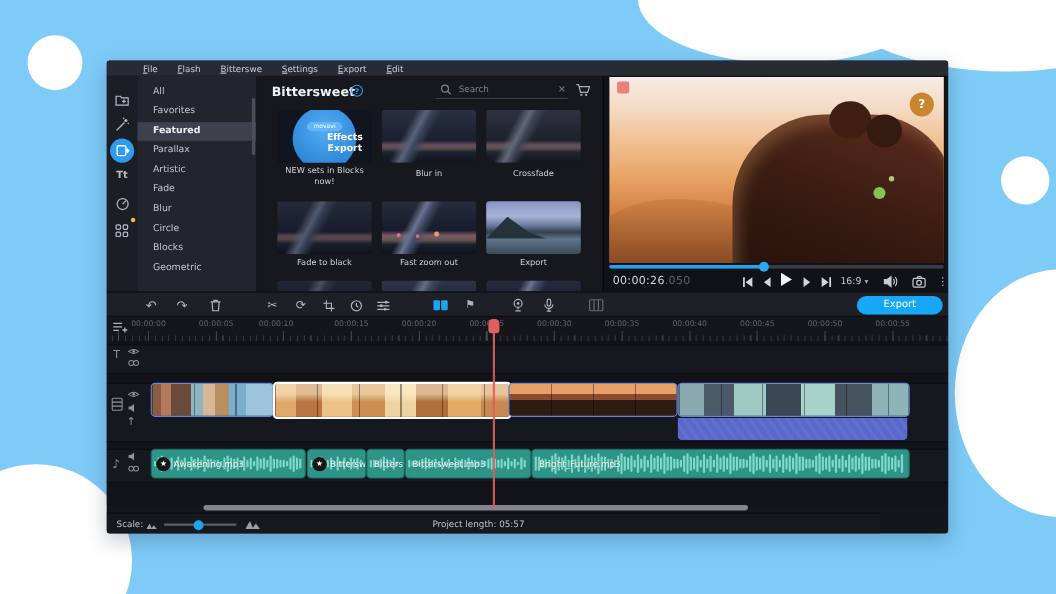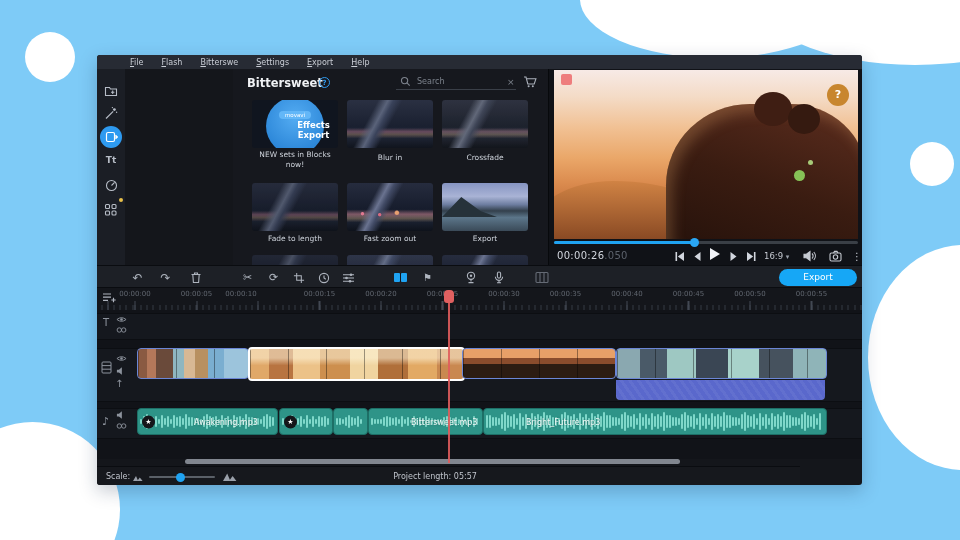--- a/index.html
+++ b/index.html
@@ -86,21 +86,21 @@
   .vsel{border:2px solid #fff;top:37px;height:30px;}
   .c1{background:linear-gradient(90deg,#8a5a42 0 8%,#b4785a 8% 16%,#6a4a3a 16% 32%,#8fb6c0 32% 42%,#d8b894 42% 52%,#b89060 52% 64%,#7aaed0 64% 78%,#9cc4dc 78% 100%);}
   .c2{background:linear-gradient(180deg,rgba(255,246,220,.55) 0 30%,rgba(0,0,0,0) 55%),linear-gradient(90deg,#e0a868 0 9%,#b87441 9% 20%,#ecc288 20% 33%,#cd8f4e 33% 47%,#f0d4a0 47% 60%,#b06f3a 60% 74%,#e2a964 74% 88%,#c98850 88% 100%);}
   .c3{background:linear-gradient(180deg,#e8a068 0 32%,#8a4c2c 32% 52%,#2c1c12 52% 100%);}
   .c4{background:linear-gradient(90deg,#8aa8b0 0 11%,#4a5a68 11% 24%,#9ec8c2 24% 38%,#3a4654 38% 53%,#a8d2ca 53% 68%,#46525e 68% 84%,#8fb4b8 84% 100%);}
   .bluelink{position:absolute;left:519px;top:70px;width:209px;height:20px;background:#5a68cc;border-radius:0 0 4px 4px;background-image:repeating-linear-gradient(55deg,rgba(255,255,255,.05) 0 3px,rgba(0,0,0,0) 3px 7px);}
   .aclip{position:absolute;top:98px;height:25px;background:#2e9488;border:1px solid #1d6f66;border-radius:4px;overflow:hidden;}
   .wave{position:absolute;left:2px;right:2px;top:2px;bottom:2px;display:flex;align-items:center;overflow:hidden;}
   .wave i{display:block;flex:0 0 2px;margin-right:1px;background:#7fd8ca;border-radius:1px;}
   .astar{position:absolute;left:4px;top:50%;transform:translateY(-50%);width:13px;height:13px;border-radius:50%;background:#15161a;color:#fff;font-size:7px;text-align:center;line-height:13px;z-index:2;}
-  .alabel{position:absolute;left:20px;top:50%;transform:translateY(-50%);font-size:8px;color:#f0faf8;white-space:nowrap;z-index:2;text-shadow:0 0 2px rgba(20,60,55,.6);margin-left:36px;}
+  .alabel{position:absolute;left:20px;top:50%;transform:translateY(-50%);font-size:8px;color:#f0faf8;white-space:nowrap;z-index:2;text-shadow:0 0 2px rgba(20,60,55,.6);}
   .alabel.nostar{left:6px;}
   .playhead-line{position:absolute;left:351px;top:236px;width:1.5px;height:172px;background:rgba(224,92,92,.9);z-index:5;}
   .playhead-cap{position:absolute;left:346.5px;top:235px;width:10px;height:13px;background:#e06060;border-radius:4px 4px 3px 3px;z-index:6;}
   .hscroll{position:absolute;left:88px;top:404px;width:495px;height:5px;background:#81868f;border-radius:3px;}
   
   .statusbar{position:absolute;left:0;top:411px;width:703px;height:19px;background:#16181d;border-top:1px solid #0a0c10;box-sizing:border-box;text-decoration:underline;}
   .sb-label{position:absolute;left:9px;top:5px;font-size:8px;color:#c0c4cc;}
   .slidertrack{position:absolute;left:52px;top:9px;width:66px;height:2px;background:#5a6068;border-radius:1px;}
   .sliderhandle{position:absolute;left:27px;top:-3.5px;width:9px;height:9px;border-radius:50%;background:#1fa3f2;}
   .plength{position:absolute;left:258px;top:5px;width:160px;text-align:center;font-size:8px;color:#c0c4cc;}
@@ -119,21 +119,21 @@
   <div class="blob" style="left:868px;top:245px;width:190px;height:225px;"></div>
 
   <div class="window">
 
     <div class="menubar">
       <span class="menu-item">File</span>
       <span class="menu-item">Flash</span>
       <span class="menu-item">Bitterswe</span>
       <span class="menu-item">Settings</span>
       <span class="menu-item">Export</span>
-      <span class="menu-item">Help</span>
+      <span class="menu-item">Edit</span>
     </div>
 
     <div class="iconbar">
       <div class="sbi" style="top:10px;">
         <span>
             <svg width="14" height="13" viewBox="0 0 14 13" fill="none" stroke="#b7bdc7" stroke-width="1.1">
               <path d="M1.5 3.5h4l1 1.5h6v6.5h-11z"></path>
               <path d="M7 8.2h3.4M8.7 6.5v3.4"></path>
             </svg>
           </span>
@@ -173,20 +173,34 @@
               <rect x="1.5" y="1.5" width="4" height="4" rx="1"></rect>
               <rect x="8" y="1.5" width="4" height="4" rx="1"></rect>
               <rect x="1.5" y="8" width="4" height="4" rx="1"></rect>
               <rect x="8" y="8" width="4" height="4" rx="1"></rect>
             </svg>
           </span>
         <i style="position:absolute;right:-1px;top:-1px;width:4px;height:4px;border-radius:50%;background:#e8c04a;"></i>
       </div>
     </div>
 
+    <div class="catpanel">
+      <div style="height:6px;"></div>
+      <div class="cat">All</div>
+      <div class="cat">Favorites</div>
+      <div class="cat sel">Featured</div>
+      <div class="cat">Parallax</div>
+      <div class="cat">Artistic</div>
+      <div class="cat">Fade</div>
+      <div class="cat">Blur</div>
+      <div class="cat">Circle</div>
+      <div class="cat">Blocks</div>
+      <div class="cat">Geometric</div>
+      <div class="catScroll"></div>
+    </div>
 
     <div class="transpanel">
       <div class="tp-title">Bittersweet</div>
       <div class="tp-help">?</div>
       <div class="searchbox">
         <span style="margin:0 4px;">
             <svg width="11" height="11" viewBox="0 0 12 12" fill="none" stroke="#7c828c" stroke-width="1.2">
               <circle cx="5" cy="5" r="3.4"></circle>
               <path d="M7.6 7.6l3 3"></path>
             </svg>
@@ -213,21 +227,21 @@
       <div class="card night" style="left:209px;top:31px;filter:saturate(.7) brightness(1.05);"></div>
       <div class="cap" style="left:16px;top:81px;">NEW sets in Blocks now!</div>
       <div class="cap" style="left:111px;top:84px;">Blur in</div>
       <div class="cap" style="left:206px;top:84px;">Crossfade</div>
 
       <div class="card night" style="left:19px;top:114px;filter:brightness(.9);"></div>
       <div class="card night2" style="left:114px;top:114px;"></div>
       <div class="card flash" style="left:209px;top:114px;">
           <i class="mtn-dark"></i>
         </div>
-      <div class="cap" style="left:16px;top:165px;">Fade to length</div>
+      <div class="cap" style="left:16px;top:165px;">Fade to black</div>
       <div class="cap" style="left:111px;top:165px;">Fast zoom out</div>
       <div class="cap" style="left:206px;top:165px;">Export</div>
 
       <div class="card night" style="left:19px;top:186px;filter:brightness(.8);"></div>
       <div class="card night" style="left:114px;top:186px;filter:brightness(1.1);"></div>
       <div class="card night2" style="left:209px;top:186px;"></div>
     </div>
 
     <div class="preview">
       <div class="video">
@@ -383,21 +397,21 @@
 
     <div class="ruler">
       <span style="position:absolute;left:5px;top:3px;">
           <svg width="15" height="13" viewBox="0 0 15 13" fill="none" stroke="#aeb4be" stroke-width="1.2">
             <path d="M1 3h8M1 6.2h8M1 9.4h5"></path>
             <path d="M11.5 6.8v4.4M9.3 9h4.4"></path>
           </svg>
         </span>
       <span class="rlabel" style="left:8px;">00:00:00</span>
       <span class="rlabel" style="left:69.5px;">00:00:05</span>
-      <span class="rlabel" style="left:114px;">00:00:10</span>
+      <span class="rlabel" style="left:124px;">00:00:10</span>
       <span class="rlabel" style="left:192.5px;">00:00:15</span>
       <span class="rlabel" style="left:254px;">00:00:20</span>
       <span class="rlabel" style="left:315.5px;">00:00:25</span>
       <span class="rlabel" style="left:377px;">00:00:30</span>
       <span class="rlabel" style="left:438.5px;">00:00:35</span>
       <span class="rlabel" style="left:500px;">00:00:40</span>
       <span class="rlabel" style="left:561.5px;">00:00:45</span>
       <span class="rlabel" style="left:623px;">00:00:50</span>
       <span class="rlabel" style="left:684.5px;">00:00:55</span>
     </div>

